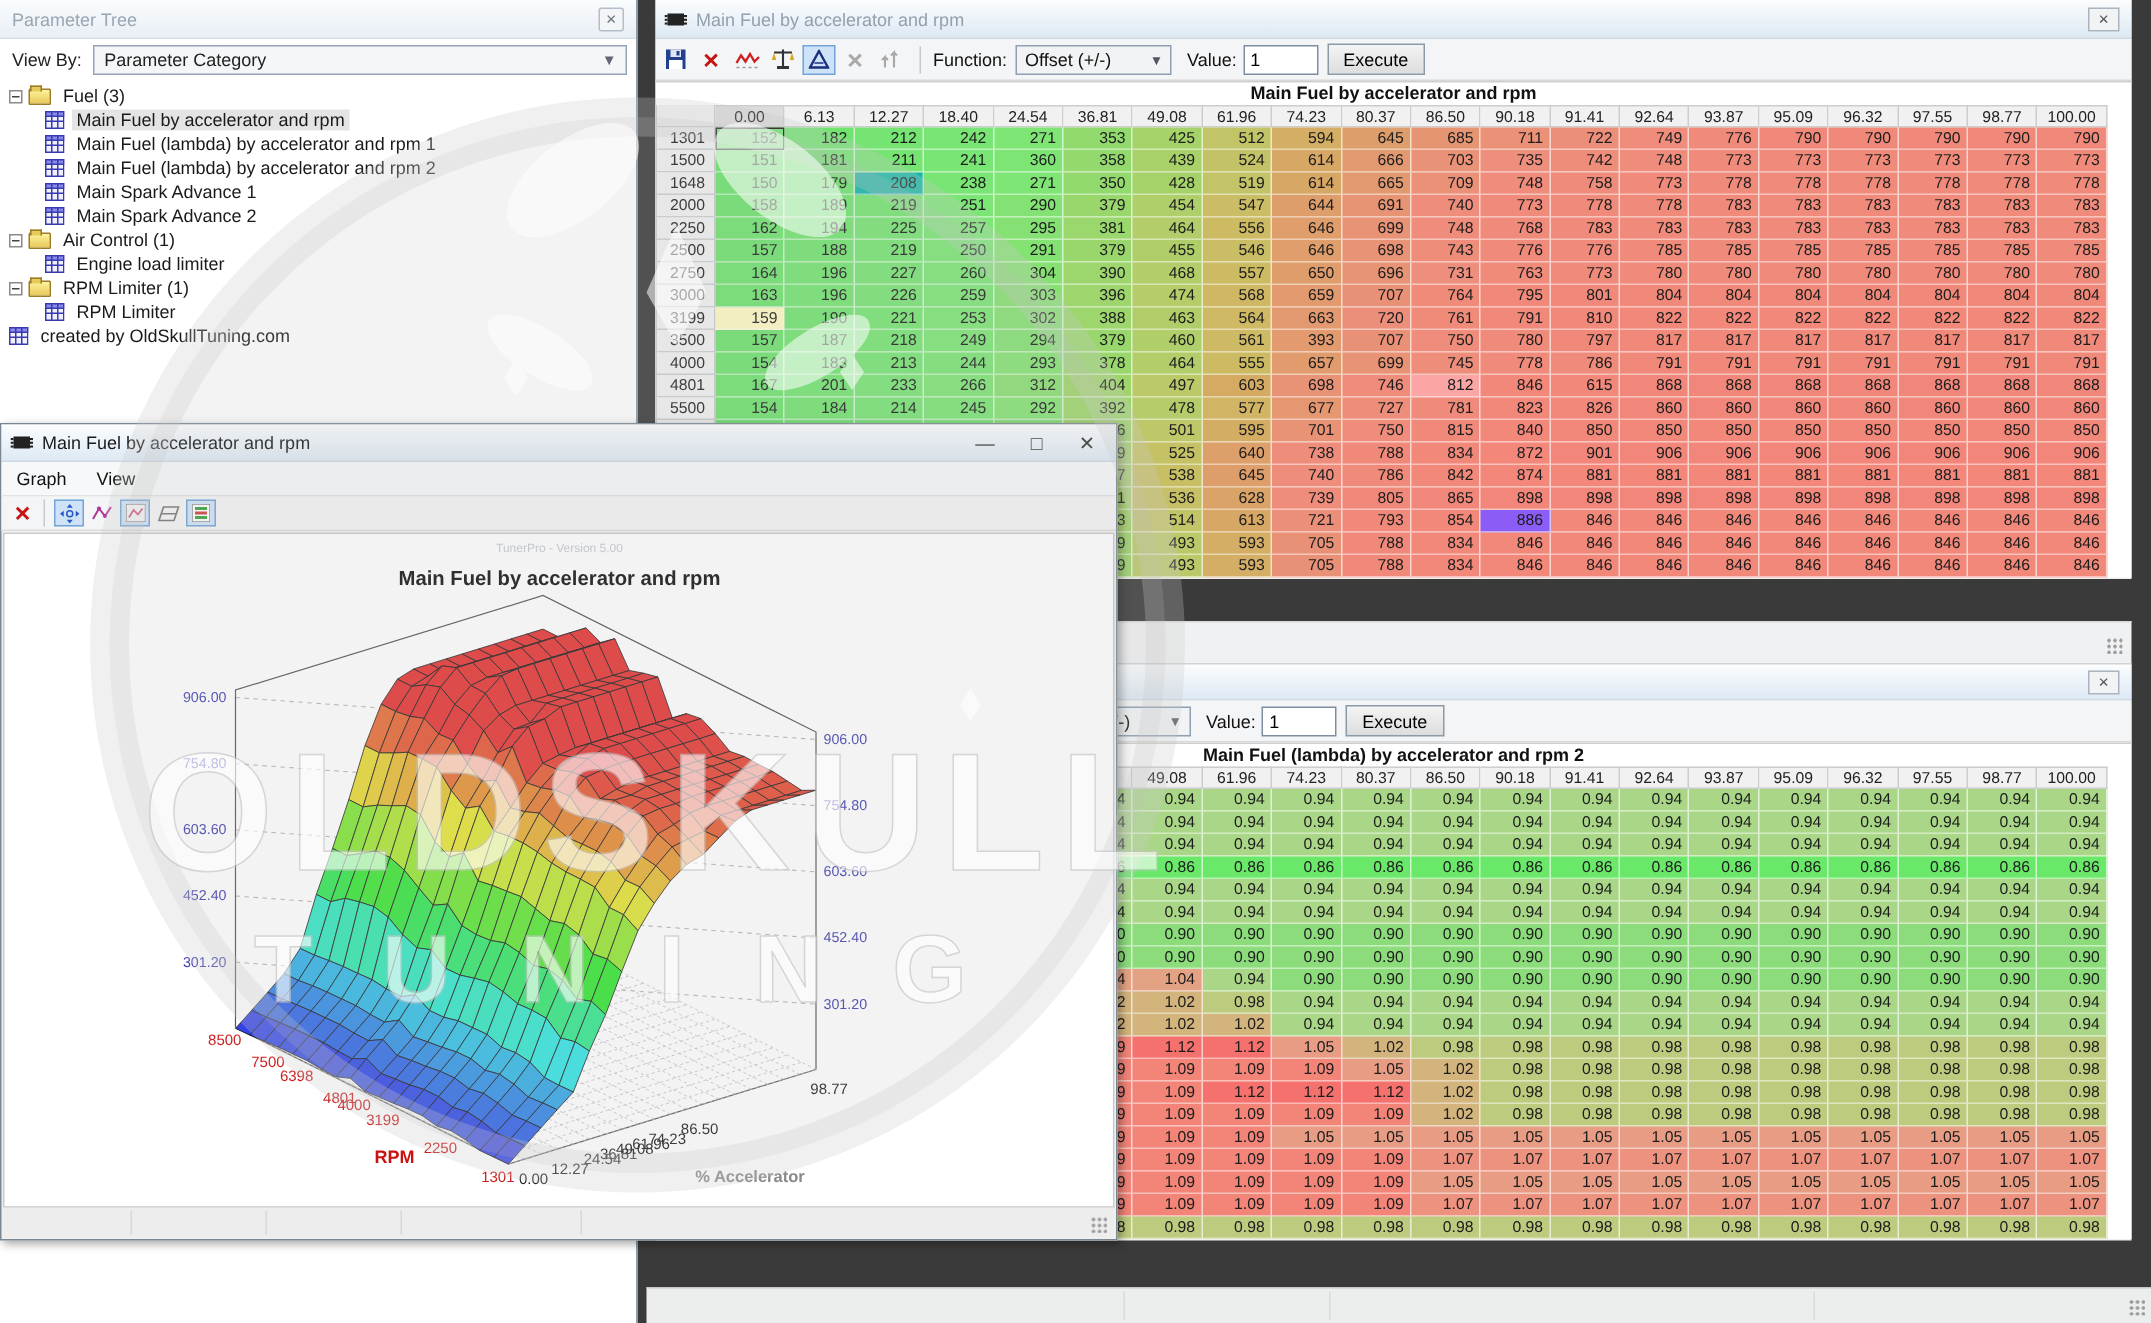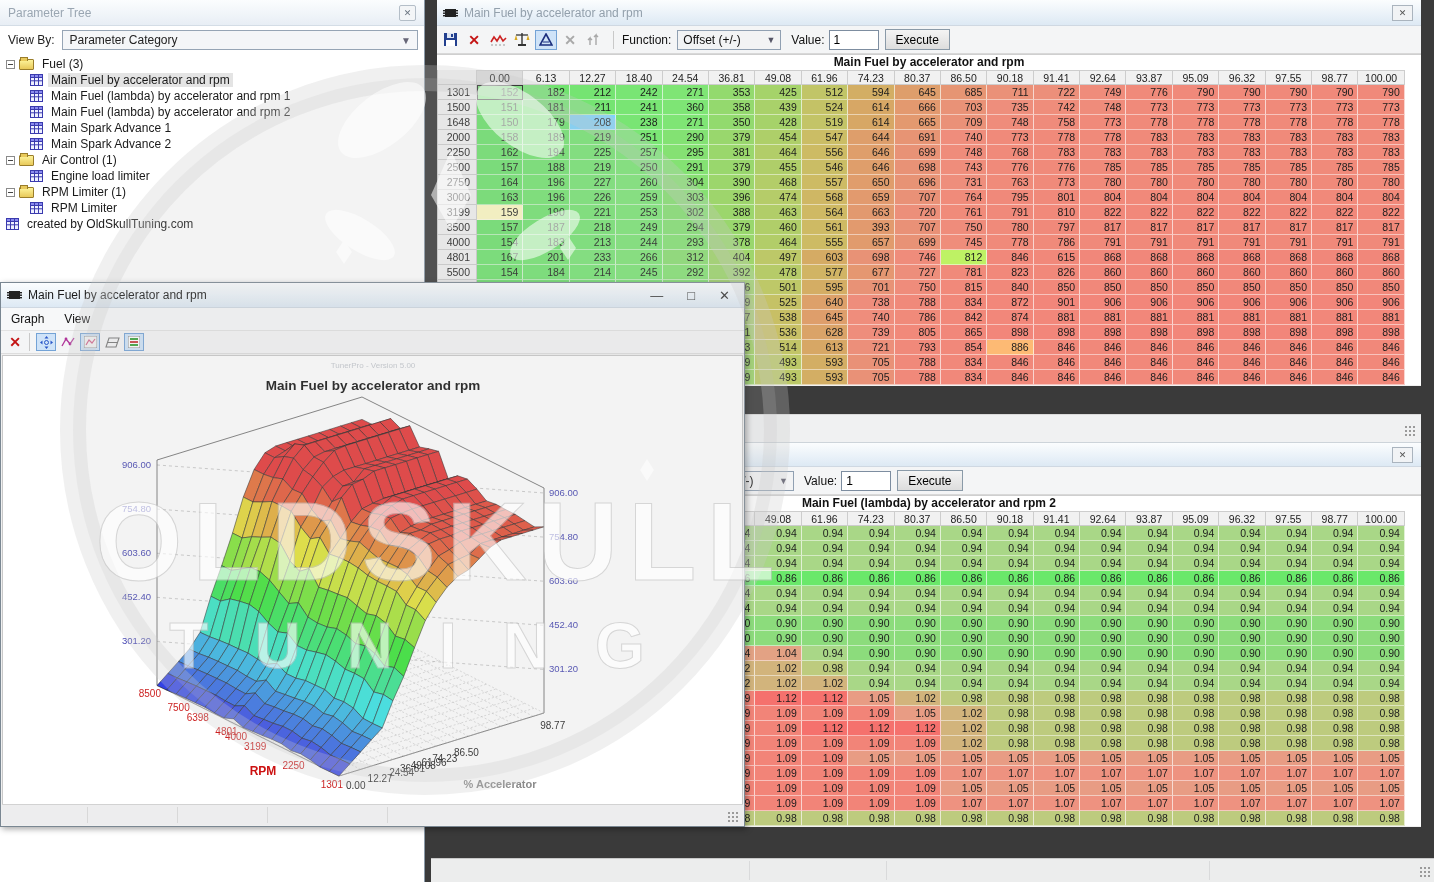--- a/index.html
+++ b/index.html
@@ -353,21 +353,21 @@
             <div class="cell dcell" style="background:rgb(240,138,122)">773</div>
             <div class="cell dcell" style="background:rgb(240,138,122)">773</div>
             <div class="cell dcell" style="background:rgb(240,138,122)">773</div>
             <div class="cell dcell" style="background:rgb(240,138,122)">773</div>
             <div class="cell dcell" style="background:rgb(240,138,122)">773</div>
           </div>
           <div class="trow">
             <div class="cell rowhead">1648</div>
             <div class="cell dcell" style="background:rgb(108,226,108)">150</div>
             <div class="cell dcell" style="background:rgb(112,227,111)">179</div>
-            <div class="cell dcell" style="background:#7dd3fc">208</div>
+            <div class="cell dcell" style="background:#14b8a6">208</div>
             <div class="cell dcell" style="background:rgb(121,229,116)">238</div>
             <div class="cell dcell" style="background:rgb(127,229,117)">271</div>
             <div class="cell dcell" style="background:rgb(146,218,110)">350</div>
             <div class="cell dcell" style="background:rgb(166,210,106)">428</div>
             <div class="cell dcell" style="background:rgb(195,196,103)">519</div>
             <div class="cell dcell" style="background:rgb(215,167,101)">614</div>
             <div class="cell dcell" style="background:rgb(227,153,111)">665</div>
             <div class="cell dcell" style="background:rgb(234,145,120)">709</div>
             <div class="cell dcell" style="background:rgb(239,140,123)">748</div>
             <div class="cell dcell" style="background:rgb(239,139,123)">758</div>
@@ -568,21 +568,21 @@
             <div class="cell dcell" style="background:rgb(110,227,110)">167</div>
             <div class="cell dcell" style="background:rgb(115,228,113)">201</div>
             <div class="cell dcell" style="background:rgb(120,229,116)">233</div>
             <div class="cell dcell" style="background:rgb(125,229,117)">266</div>
             <div class="cell dcell" style="background:rgb(137,223,113)">312</div>
             <div class="cell dcell" style="background:rgb(160,213,107)">404</div>
             <div class="cell dcell" style="background:rgb(189,200,104)">497</div>
             <div class="cell dcell" style="background:rgb(213,171,100)">603</div>
             <div class="cell dcell" style="background:rgb(232,146,118)">698</div>
             <div class="cell dcell" style="background:rgb(239,140,123)">746</div>
-            <div class="cell dcell" style="background:#bef264">812</div>
+            <div class="cell dcell" style="background:#fca5a5">812</div>
             <div class="cell dcell" style="background:rgb(241,136,122)">846</div>
             <div class="cell dcell" style="background:rgb(241,136,122)">615</div>
             <div class="cell dcell" style="background:rgb(241,135,122)">868</div>
             <div class="cell dcell" style="background:rgb(241,135,122)">868</div>
             <div class="cell dcell" style="background:rgb(241,135,122)">868</div>
             <div class="cell dcell" style="background:rgb(241,135,122)">868</div>
             <div class="cell dcell" style="background:rgb(241,135,122)">868</div>
             <div class="cell dcell" style="background:rgb(241,135,122)">868</div>
             <div class="cell dcell" style="background:rgb(241,135,122)">868</div>
           </div>
@@ -707,21 +707,21 @@
             <div class="cell dcell" style="background:rgb(113,227,111)">184</div>
             <div class="cell dcell" style="background:rgb(117,228,114)">214</div>
             <div class="cell dcell" style="background:rgb(122,229,117)">246</div>
             <div class="cell dcell" style="background:rgb(132,226,115)">292</div>
             <div class="cell dcell" style="background:rgb(164,211,106)">423</div>
             <div class="cell dcell" style="background:rgb(194,197,103)">514</div>
             <div class="cell dcell" style="background:rgb(215,167,101)">613</div>
             <div class="cell dcell" style="background:rgb(236,143,122)">721</div>
             <div class="cell dcell" style="background:rgb(240,137,122)">793</div>
             <div class="cell dcell" style="background:rgb(241,136,122)">854</div>
-            <div class="cell dcell" style="background:#fdba74">886</div>
+            <div class="cell dcell" style="background:#8b5cf6">886</div>
             <div class="cell dcell" style="background:rgb(241,136,122)">846</div>
             <div class="cell dcell" style="background:rgb(241,136,122)">846</div>
             <div class="cell dcell" style="background:rgb(241,136,122)">846</div>
             <div class="cell dcell" style="background:rgb(241,136,122)">846</div>
             <div class="cell dcell" style="background:rgb(241,136,122)">846</div>
             <div class="cell dcell" style="background:rgb(241,136,122)">846</div>
             <div class="cell dcell" style="background:rgb(241,136,122)">846</div>
             <div class="cell dcell" style="background:rgb(241,136,122)">846</div>
           </div>
           <div class="trow">

